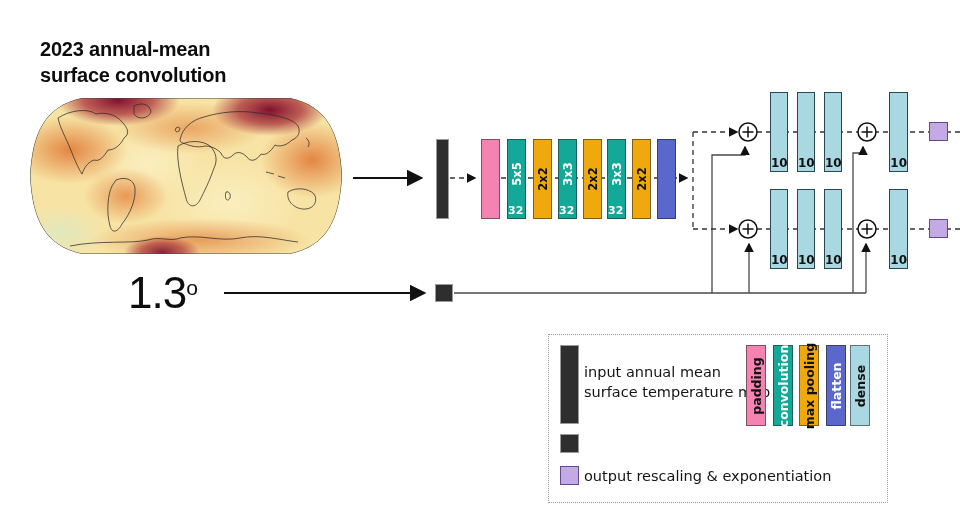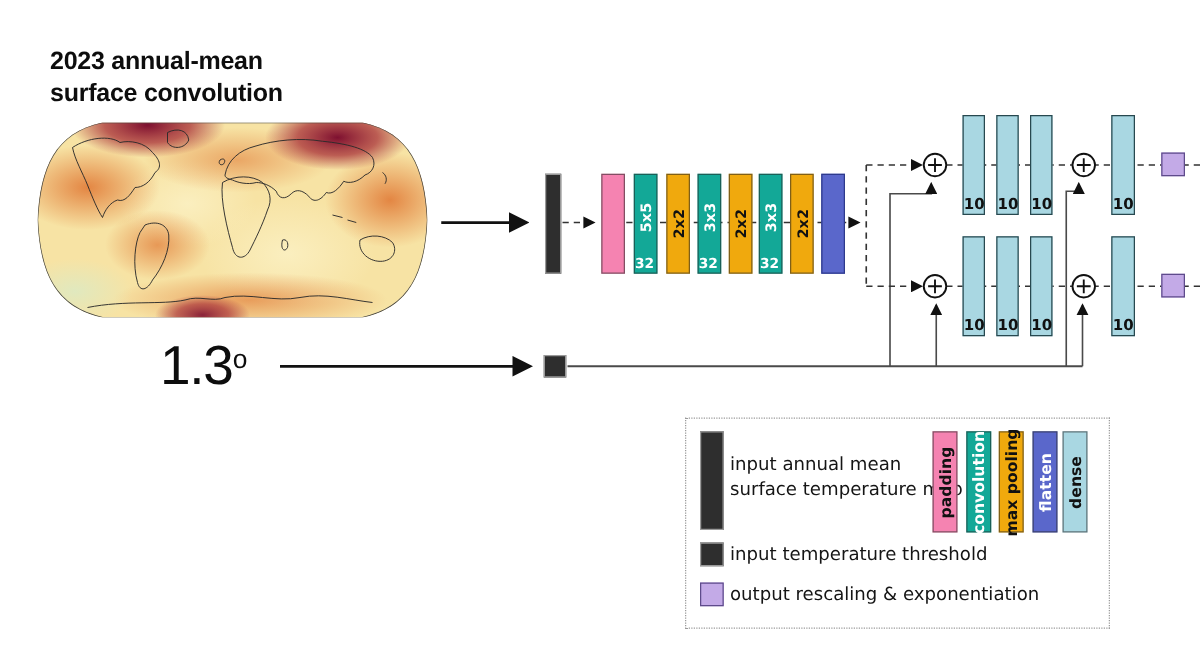--- a/index.html
+++ b/index.html
@@ -225,19 +225,18 @@
       <span class="vlabel k">max pooling</span>
     </div>
     <div class="legbar blue" style="left:277px;">
       <span class="vlabel w">flatten</span>
     </div>
     <div class="legbar lblue" style="left:301px;">
       <span class="vlabel k">dense</span>
     </div>
 
     <div class="bar black" style="left:11px;top:99px;width:19px;height:19px;"></div>
-    <div class="txt" style="left:35px;top:100px;">input temperature threshold</div>
 
     <div class="bar purple" style="left:11px;top:131px;width:19px;height:19px;"></div>
     <div class="txt" style="left:35px;top:132px;">output rescaling &amp; exponentiation</div>
   </div>
 
 </div>
 
 </body></html>

